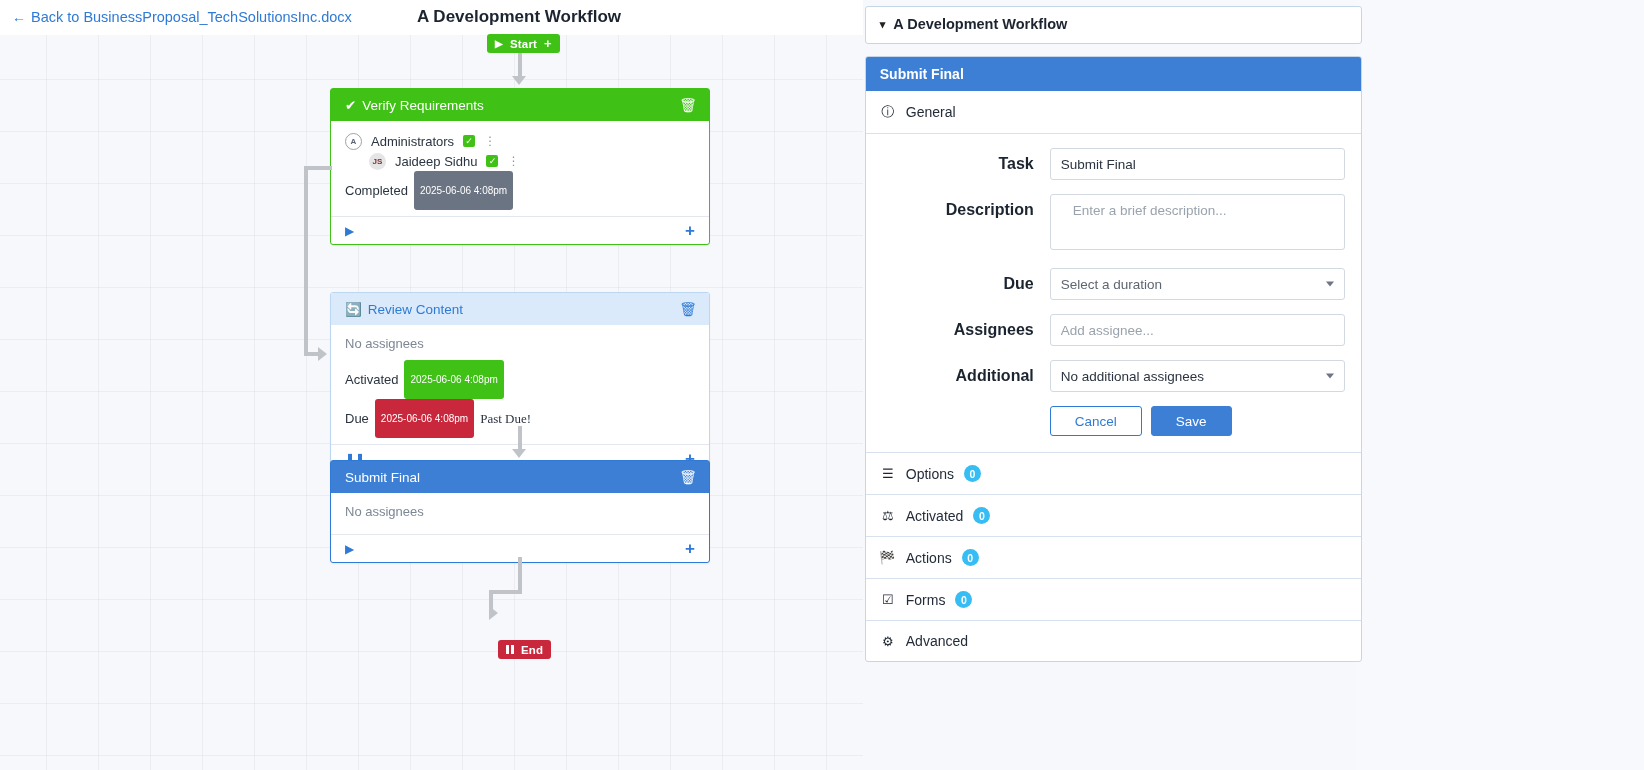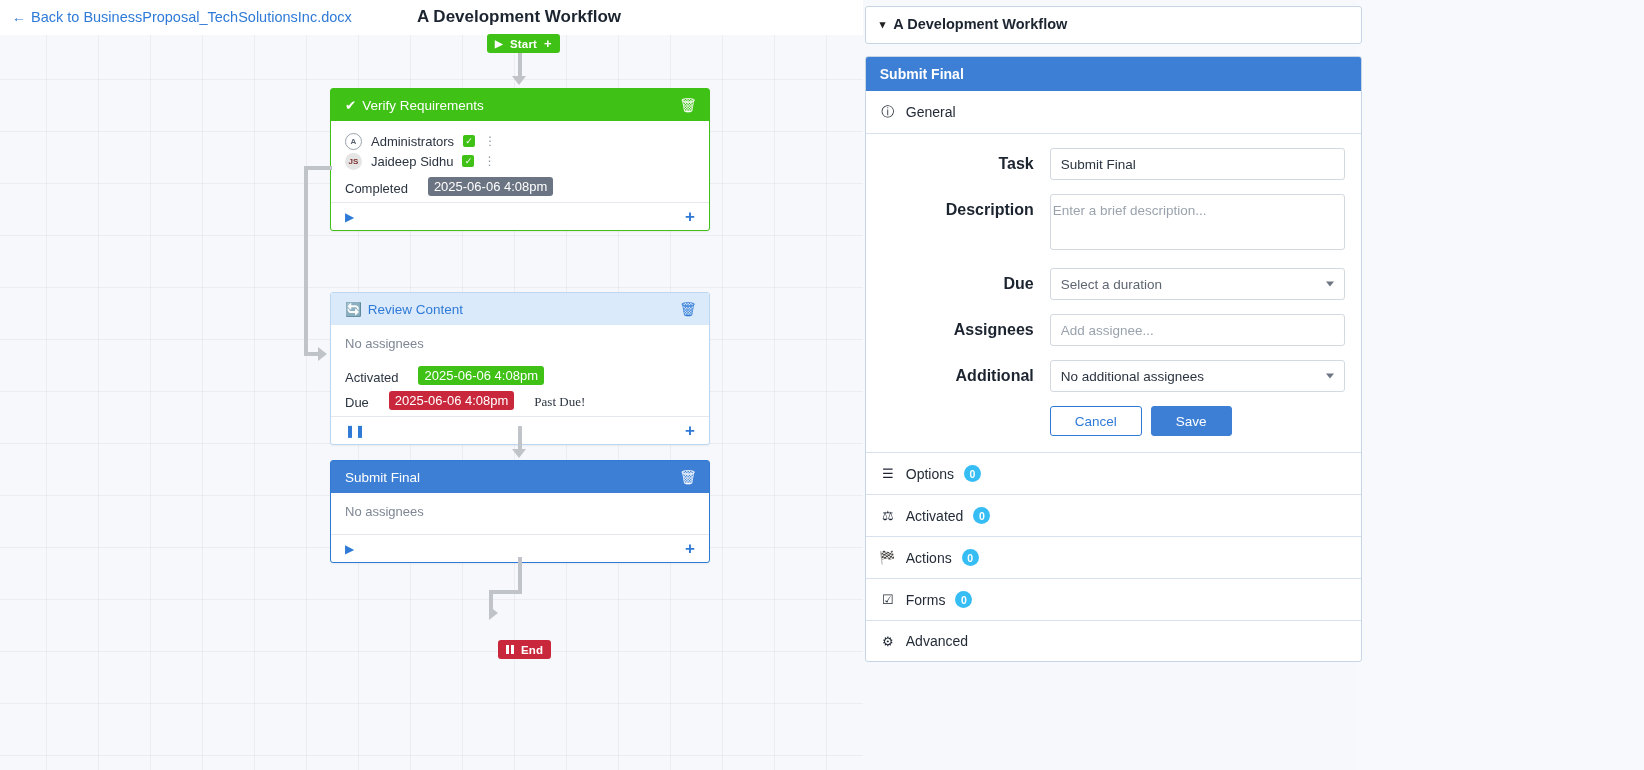--- a/index.html
+++ b/index.html
@@ -118,34 +118,34 @@
   .assignee-row {
     display: flex; align-items: center; gap: 9px;
     font-size: 13px; color: #2b3440; height: 20px;
   }
   .avatar {
     width: 17px; height: 17px; border-radius: 50%;
     display: flex; align-items: center; justify-content: center;
     font-size: 8px; font-weight: bold;
   }
   .avatar.grp { border: 1px solid #9aa3ad; color: #5b6472; background: #fff; }
-  .avatar.usr { background: #e5e5e5; color: #7d3030; }
+  .avatar.usr { background: #e5e5e5; color: #7d3030; margin-left: 24px; }
   .ok-check {
     display: inline-flex; align-items: center; justify-content: center;
     width: 12px; height: 12px; border-radius: 2px;
     background: #3fc116; color: #fff; font-size: 9px; line-height: 1;
   }
   .kebab { color: #8b94a0; font-size: 12px; letter-spacing: 0; cursor: pointer; }
 
   .no-assignees { font-size: 13px; color: #7e8794; padding: 1px 0 9px 0; }
 
-  .status-line { font-size: 13px; color: #2b3440; margin-top: 6px; display: flex; align-items: flex-end; gap: 20px; flex-wrap: wrap; }
+  .status-line { font-size: 13px; color: #2b3440; display: flex; align-items: center; gap: 6px; flex-wrap: wrap; }
   .chip {
-    display: inline-block; padding: 2px 6px; border-radius: 3px;
-    font-size: 13px; color: #fff; white-space: nowrap;
+    display: inline-block; padding: 14px 6px; border-radius: 3px;
+    font-size: 10px; color: #fff; white-space: nowrap;
   }
   .chip.gray  { background: #6b7482; }
   .chip.green { background: #3fc116; }
   .chip.red   { background: #c9283c; }
   .past-due { font-size: 13px; color: #2b3440; font-family: Liberation Serif, serif; }
 
   
   .panel { position: relative; width: 598px; height: 770px; background: #f6f8fb; }
   .panel-inner { position: absolute; left: 2px; top: 6px; width: 497px; }
   .pcard {
@@ -192,21 +192,21 @@
   }
   .fctl { flex: 1; }
   .inp {
     width: 100%; height: 32px; padding: 0 10px;
     border: 1px solid #d3d9e0; border-radius: 3px;
     font-size: 13.5px; color: #2b3440; background: #fff;
     font-family: "Liberation Sans", sans-serif;
   }
   .inp::placeholder { color: #9aa3ad; }
   .ta {
-    width: 100%; height: 56px; padding: 8px 2px; resize: none;
+    width: 100%; height: 56px; padding: 8px 22px; resize: none;
     border: 1px solid #d3d9e0; border-radius: 3px;
     font-size: 13.5px; color: #2b3440;
     font-family: "Liberation Sans", sans-serif;
   }
   .ta::placeholder { color: #9aa3ad; }
   .sel {
     position: relative; width: 100%; height: 32px;
     border: 1px solid #d3d9e0; border-radius: 3px; background: #fff;
     display: flex; align-items: center; padding: 0 26px 0 10px;
     font-size: 13.5px; color: #5e6672;

